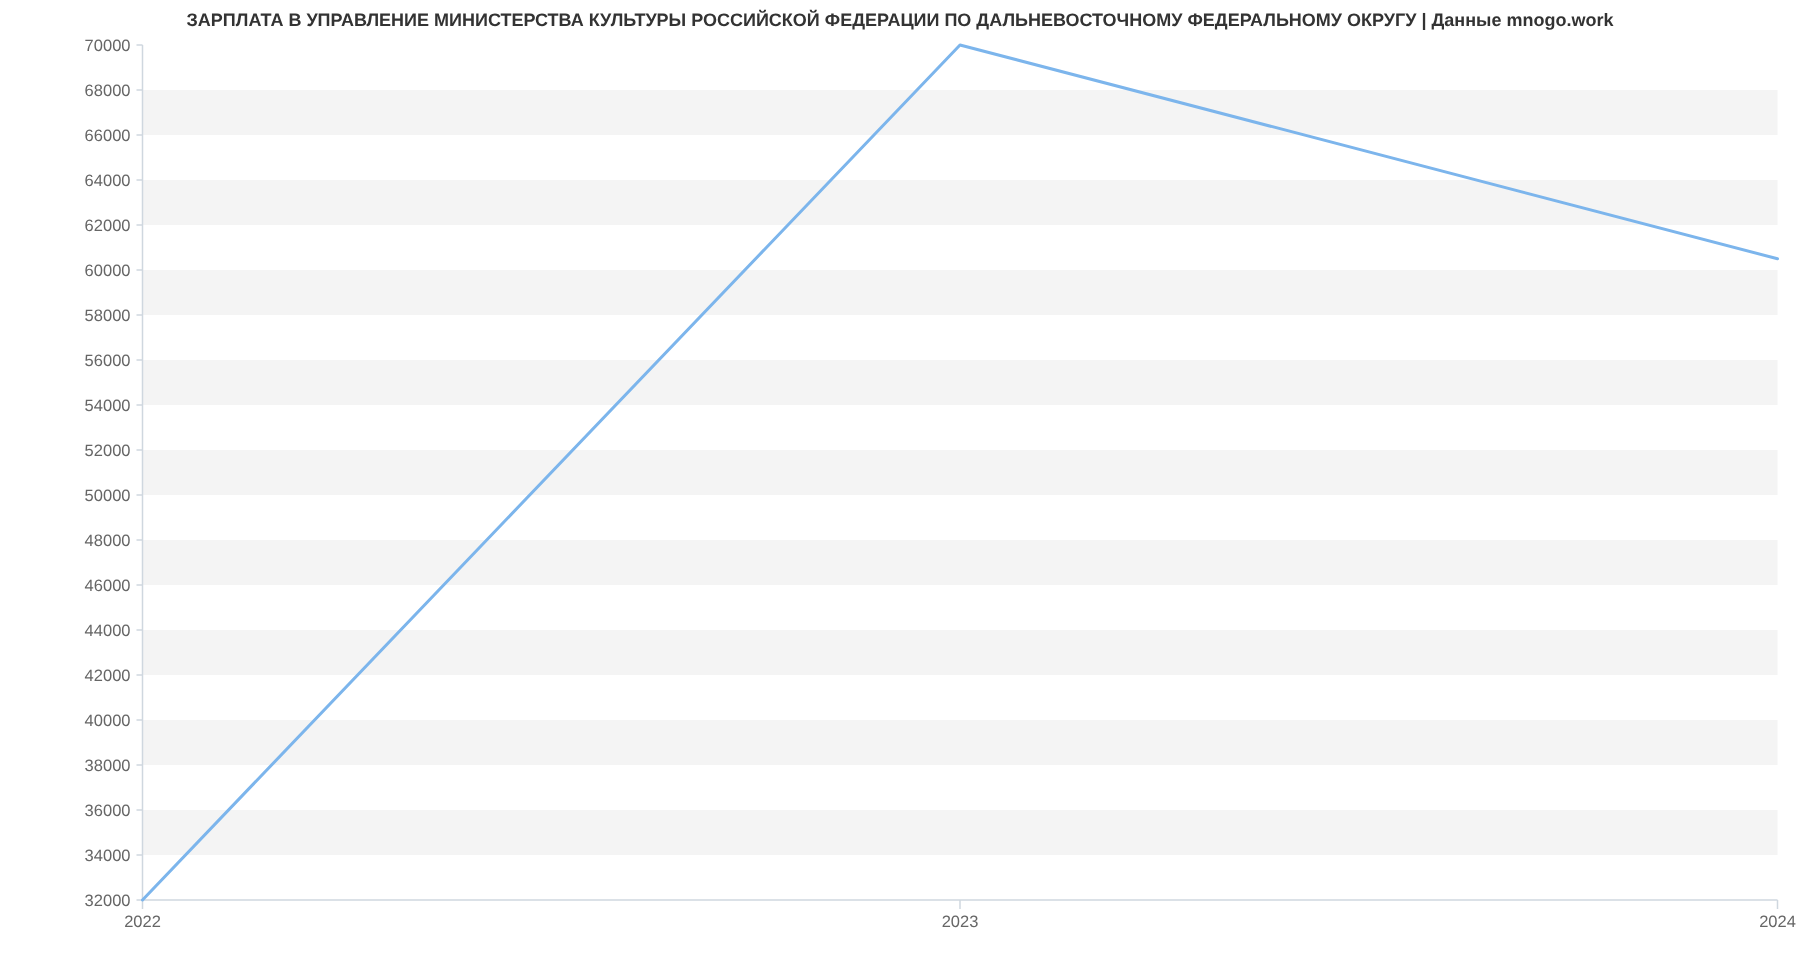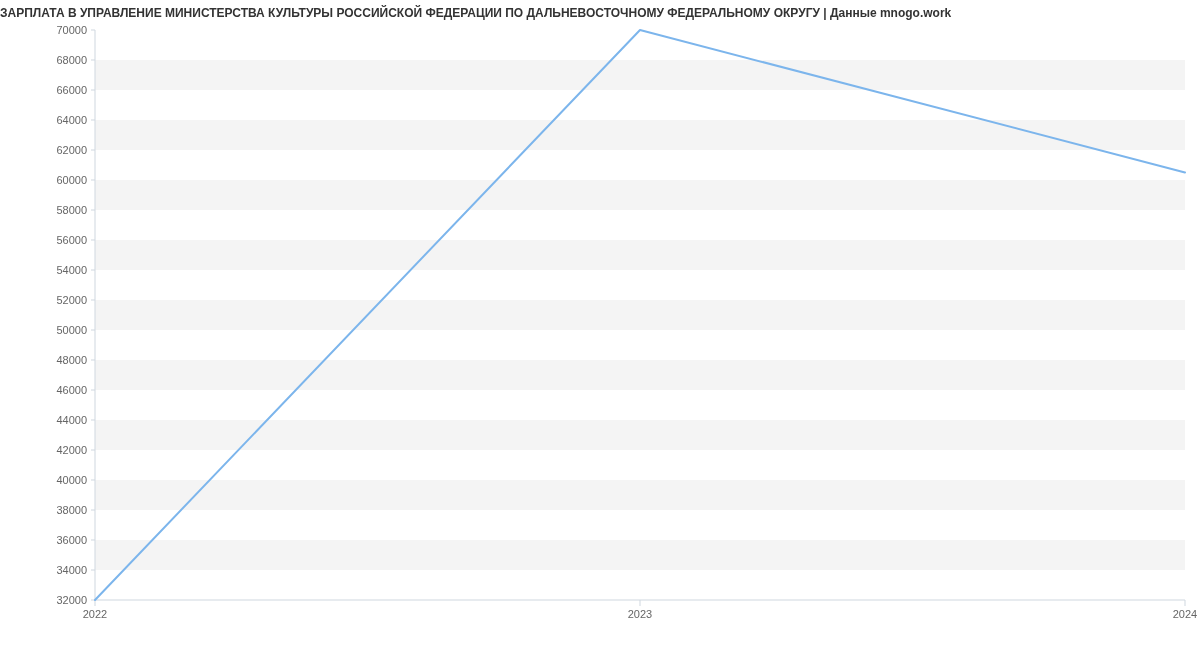--- a/index.html
+++ b/index.html
@@ -14,21 +14,21 @@
   .chart-wrap {
     position: relative;
     width: 1200px;
     height: 650px;
   }
   .chart-title {
     position: absolute;
     top: 6px;
     left: 0;
     width: 100%;
-    text-align: left;
+    text-align: center;
     font-size: 12px;
     font-weight: 600;
     color: #333;
   }
   svg { display: block; }
   .grid-band { fill: #f4f4f4; }
   .axis-line { stroke: #cfd7df; stroke-width: 1; }
   .tick-label { font-size: 11px; fill: #666; }
   .y-tick-label { text-anchor: end; }
   .x-tick-label { text-anchor: middle; }

